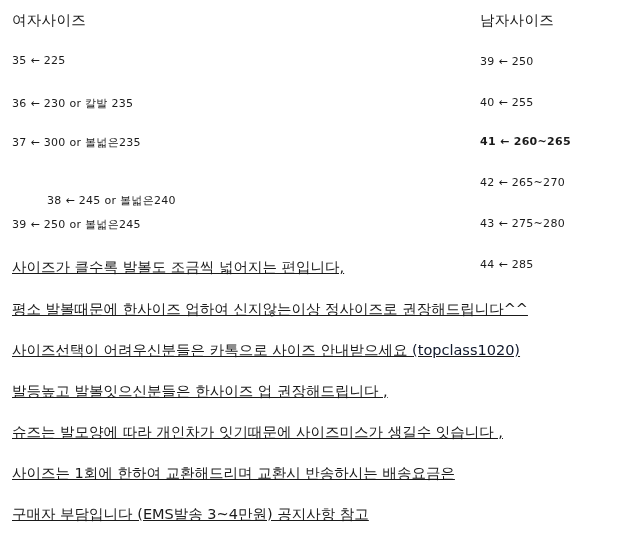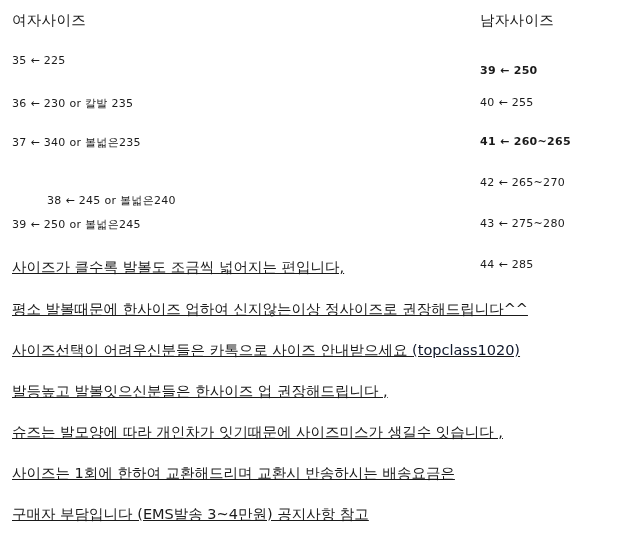--- a/index.html
+++ b/index.html
@@ -66,28 +66,28 @@
 </style>
 </head>
 <body>
 
 <div class="page">
 
   <div class="col col-women">
     <div class="line heading women-heading">여자사이즈</div>
     <div class="line w-row" style="top:54px;">35 ← 225</div>
     <div class="line w-row" style="top:96px;">36 ← 230 or 칼발 235</div>
-    <div class="line w-row" style="top:135px;">37 ← 340 or 볼넓은235</div>
+    <div class="line w-row" style="top:135px;">37 ← 300 or 볼넓은235</div>
     <div class="line w-row" style="top:193px;margin-left:35px;">38 ←  245 or 볼넓은240</div>
     <div class="line w-row" style="top:217px;">39 ← 250  or 볼넓은245</div>
   </div>
 
   <div class="col col-men">
     <div class="line heading men-heading">남자사이즈</div>
-    <div class="line m-row" style="top:64px;font-weight:bold;">39 ← 250</div>
+    <div class="line m-row" style="top:55px;">39 ← 250</div>
     <div class="line m-row" style="top:96px;">40 ← 255</div>
     <div class="line m-row" style="top:135px;font-weight:bold;">41 ←  260~265</div>
     <div class="line m-row" style="top:176px;">42 ←  265~270</div>
     <div class="line m-row" style="top:217px;">43 ← 275~280</div>
     <div class="line m-row" style="top:258px;">44 ← 285</div>
   </div>
 
   <div class="notes">
     <div class="note" style="top:258px;">사이즈가 클수록 발볼도 조금씩 넓어지는 편입니다,</div>
     <div class="note" style="top:300px;">평소 발볼때문에 한사이즈 업하여 신지않는이상 정사이즈로 권장해드립니다^^</div>

